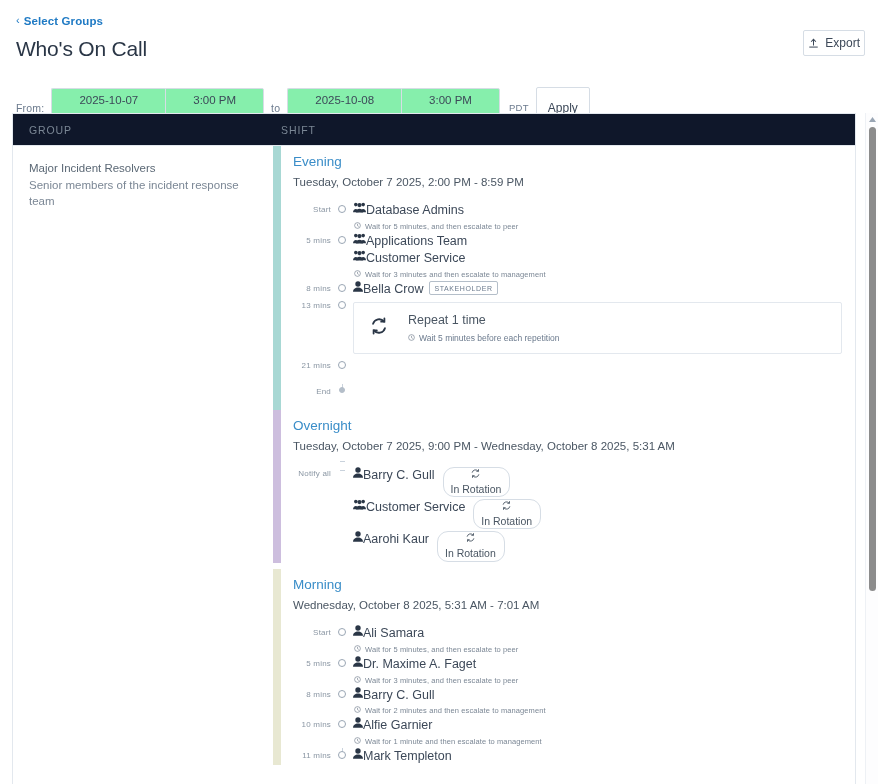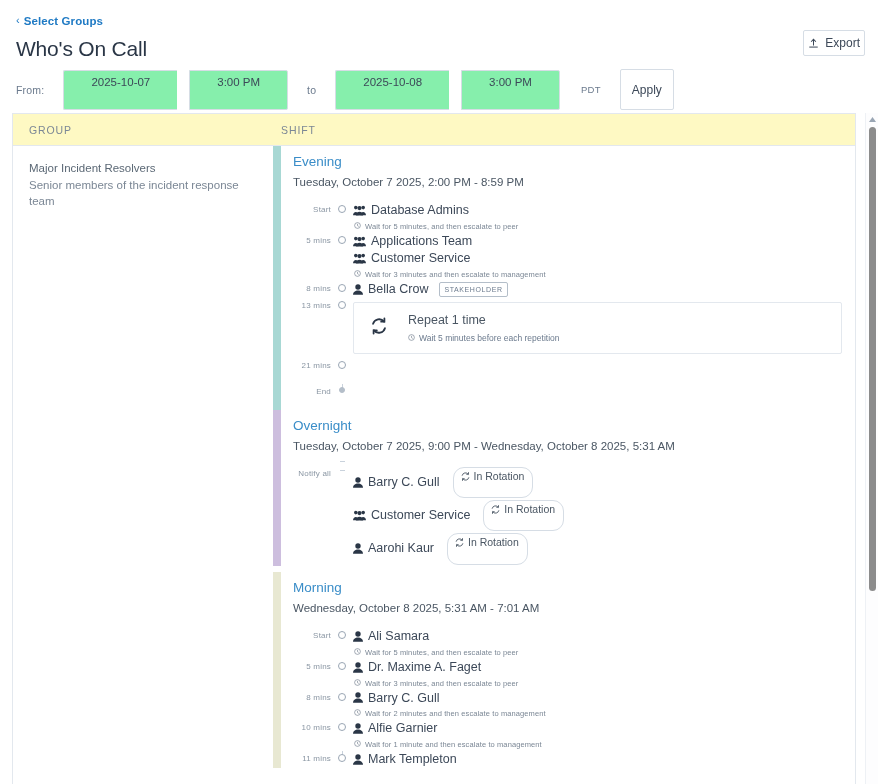--- a/index.html
+++ b/index.html
@@ -20,22 +20,22 @@
     letter-spacing: .1px; display: inline-flex; align-items: center;
     gap: 4px; cursor: pointer; text-decoration: none;
   }
   .breadcrumb .chev { font-size: 11px; font-weight: normal; line-height: 1; }
   .page-title {
     font-size: 21px; font-weight: normal; color: #2a3646;
     margin: 9px 0 0 0; letter-spacing: -.2px;
   }
 
   .filterbar {
-    display: flex; align-items: center; gap: 12px;
-    margin-top: 8px; font-size: 11px;
+    display: flex; align-items: center; gap: 0;
+    margin-top: 26px; font-size: 11px;
   }
   .filterbar .lbl {
     font-size: 10.5px; color: #6b7a8d; margin-right: 7px; letter-spacing: .2px;
   }
   .filterbar .lbl.mid { margin-left: 7px; }
   .fld {
     border: 1px solid #d6dde5; background: #86efac;
     height: 40px; line-height: 22px; padding: 0 27px;
     font-size: 11.5px; color: #3c4858; border-radius: 2px;
     display: inline-block; white-space: nowrap;
@@ -58,21 +58,21 @@
   }
   .export-btn svg { display: block; }
 
   
   .panel {
     position: absolute; left: 12px; right: 25px; top: 113px; bottom: 0;
     border: 1px solid #e3e8ee; border-bottom: none; background: #fff;
   }
   .thead {
     display: flex; height: 32px; align-items: center;
-    border-bottom: 1px solid #e3e8ee; background: #fef9c3;
+    border-bottom: 1px solid #e3e8ee; background: #0f172a;
   }
   .th {
     font-size: 10.5px; color: #7b8795; letter-spacing: .9px;
     text-transform: uppercase;
   }
   .th.group { width: 260px; padding-left: 16px; }
   .th.shift { padding-left: 8px; }
 
   .tbody { position: absolute; left:0; right:0; top:32px; bottom:0; overflow:hidden; }
   .row { display: flex; }
@@ -102,38 +102,38 @@
     width: 1px; background: #c9d2dc;
   }
   .rail .dot {
     position: absolute; left: 1px; top: 3px; width: 8px; height: 8px;
     border: 1px solid #9aa6b4; border-radius: 50%; background: #fff;
   }
   .rail .dot.filled { background: #b4bec9; border-color: #b4bec9; width: 6px; height: 6px; left: 2px; }
   .rail.nolinetop .line { top: 4px; }
   .rail.nolinebot .line { bottom: auto; height: 4px; }
   .scontent { flex: 1 1 auto; padding-left: 5px; min-width: 0; }
-  .ent { display: flex; align-items: center; gap: 5px; font-size: 12.5px; color: #3c4858; line-height: 1.35; }
+  .ent { display: flex; align-items: flex-start; font-size: 12.5px; color: #3c4858; line-height: 1.35; }
   .ent .ico { flex: 0 0 auto; display: inline-flex; color: #3c4858; }
   .note {
     display: flex; align-items: center; gap: 4px;
     font-size: 7.5px; color: #7b8795; letter-spacing: .1px;
     padding: 3px 0 2px 1px;
     text-align: right;
   }
   .note .clk { flex: 0 0 auto; }
   .badge {
     border: 1px solid #b4bec9; color: #6b7a8d; font-size: 7px;
     letter-spacing: .6px; padding: 2px 4px 1px 4px; border-radius: 2px;
     text-transform: uppercase; margin-left: 6px; white-space: nowrap;
   }
   .pill {
     border: 1px solid #d6dde5; color: #4a5663; font-size: 10.5px;
-    padding: 1px 8px 14px 7px; border-radius: 11px; margin-left: 8px;
-    display: inline-flex; align-items: center; gap: 4px; white-space: nowrap;
+    padding: 1px 8px 0 7px; border-radius: 11px; margin-left: 8px;
+    display: inline-flex; align-items: center; gap: 4px; white-space: nowrap; flex-direction: column;
   }
 
   
   .repeat-wrap { display: flex; align-items: stretch; }
   .repeat-card {
     border: 1px solid #e3e8ee; border-radius: 2px; background: #fff;
     flex: 1 1 auto; margin: 4px 13px 4px 0;
     padding: 9px 12px; display: flex; align-items: center; gap: 16px;
     min-height: 52px;
   }

